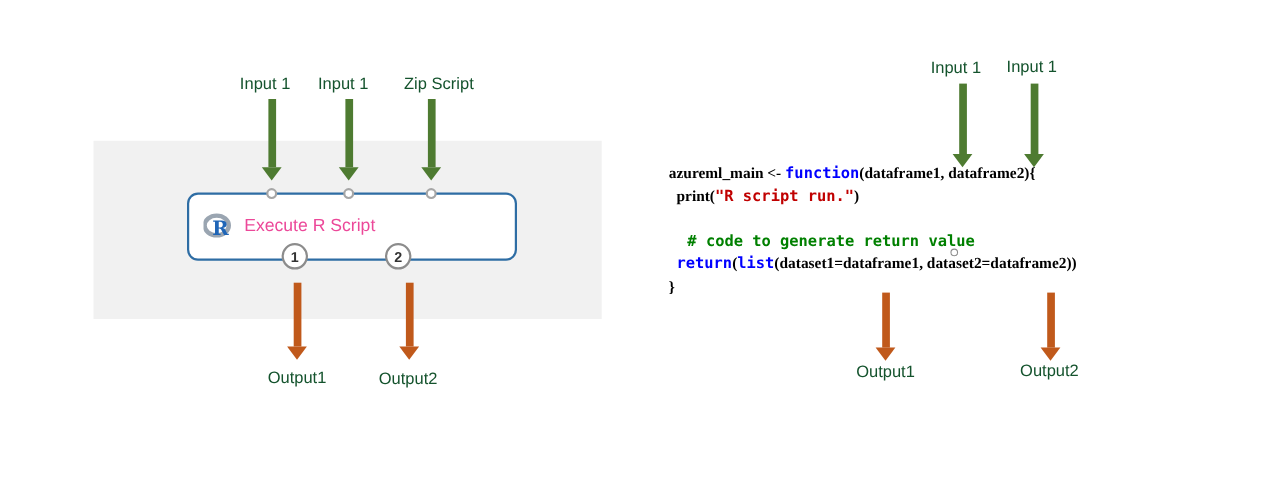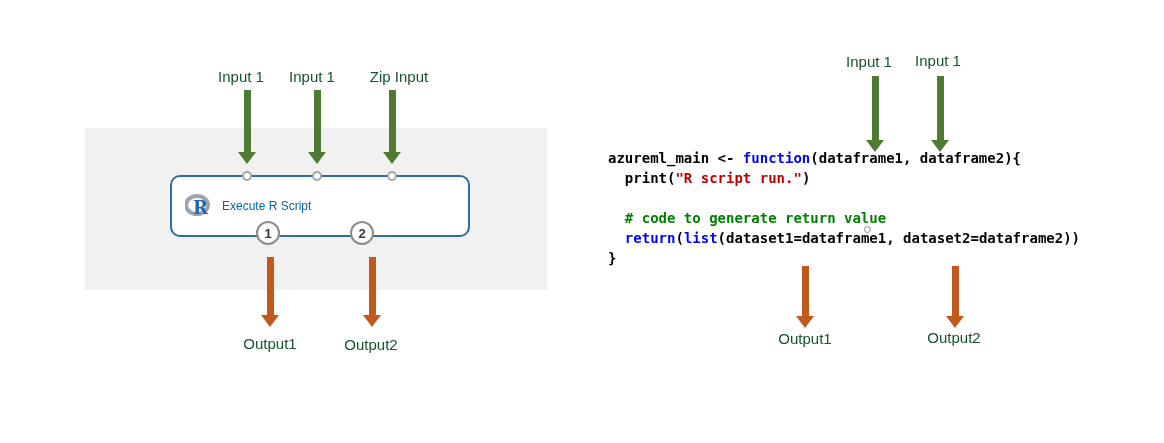--- a/index.html
+++ b/index.html
@@ -15,48 +15,48 @@
   .arrow .shaft { flex:1; width:7px; }
   .arrow .head { width:0; height:0; border-left:9px solid transparent; border-right:9px solid transparent; border-top:12px solid; }
   .arrow.green .shaft { background:var(--arrow-input,#4e7b31); }
   .arrow.green .head { border-top-color:var(--arrow-input,#4e7b31); }
   .arrow.orange .shaft { background:var(--arrow-output,#c0591b); }
   .arrow.orange .head { border-top-color:var(--arrow-output,#c0591b); }
 
   .module { position:absolute; left:170px; top:175px; width:300px; height:62px;
             background:#fff; border:2px solid var(--module-border,#2e6da4); border-radius:10px;
             display:flex; align-items:center; gap:9px; padding-left:13px; }
-  .module-title { font-size:12px; color:#0369a1; }
+  .module-title { font-size:16px; color:#ec4899; }
 
   .port { position:absolute; background:#fff; border-radius:50%; }
   .port.small { width:10px; height:10px; border:2px solid #a6a6a6; }
   .port.num { width:24px; height:24px; border:2px solid #8c8c8c; font-size:13px; font-weight:bold;
               color:#333; display:flex; align-items:center; justify-content:center; }
 
   .code { position:absolute; left:608px; top:148px; font-family:"DejaVu Sans Mono","Liberation Mono",monospace;
           font-size:14px; font-weight:bold; line-height:20px; white-space:pre; color:var(--code-plain,#000); }
-  .code .plain   { color:var(--code-plain,#000); }
+  .code .plain   { color:var(--code-plain,#000);font-family:Liberation Serif, serif; }
   .code .keyword { color:var(--code-keyword,#0000ff);text-align:center; }
   .code .string  { color:var(--code-string,#c00000); }
   .code .comment { color:var(--code-comment,#008000);text-align:right; }
   .code-line { min-height:20px; }
 
   .artifact { position:absolute; left:864px; top:226px; width:7px; height:7px;
               border:1px solid #8c8c8c; border-radius:50%; background:#fff; }
 </style>
 </head>
 <body>
 
 <div class="canvas">
 
   <div class="panel"></div>
 
   <div class="lbl" style="left:196px; top:68px;">Input 1</div>
   <div class="lbl" style="left:267px; top:68px;">Input 1</div>
-  <div class="lbl" style="left:354px; top:68px;">Zip Input</div>
+  <div class="lbl" style="left:354px; top:68px;">Zip Script</div>
 
   <div class="arrow green" style="left:238px; top:90px; height:74px;">
       <div class="shaft"></div>
       <div class="head"></div>
     </div>
   <div class="arrow green" style="left:308px; top:90px; height:74px;">
       <div class="shaft"></div>
       <div class="head"></div>
     </div>
   <div class="arrow green" style="left:383px; top:90px; height:74px;">

